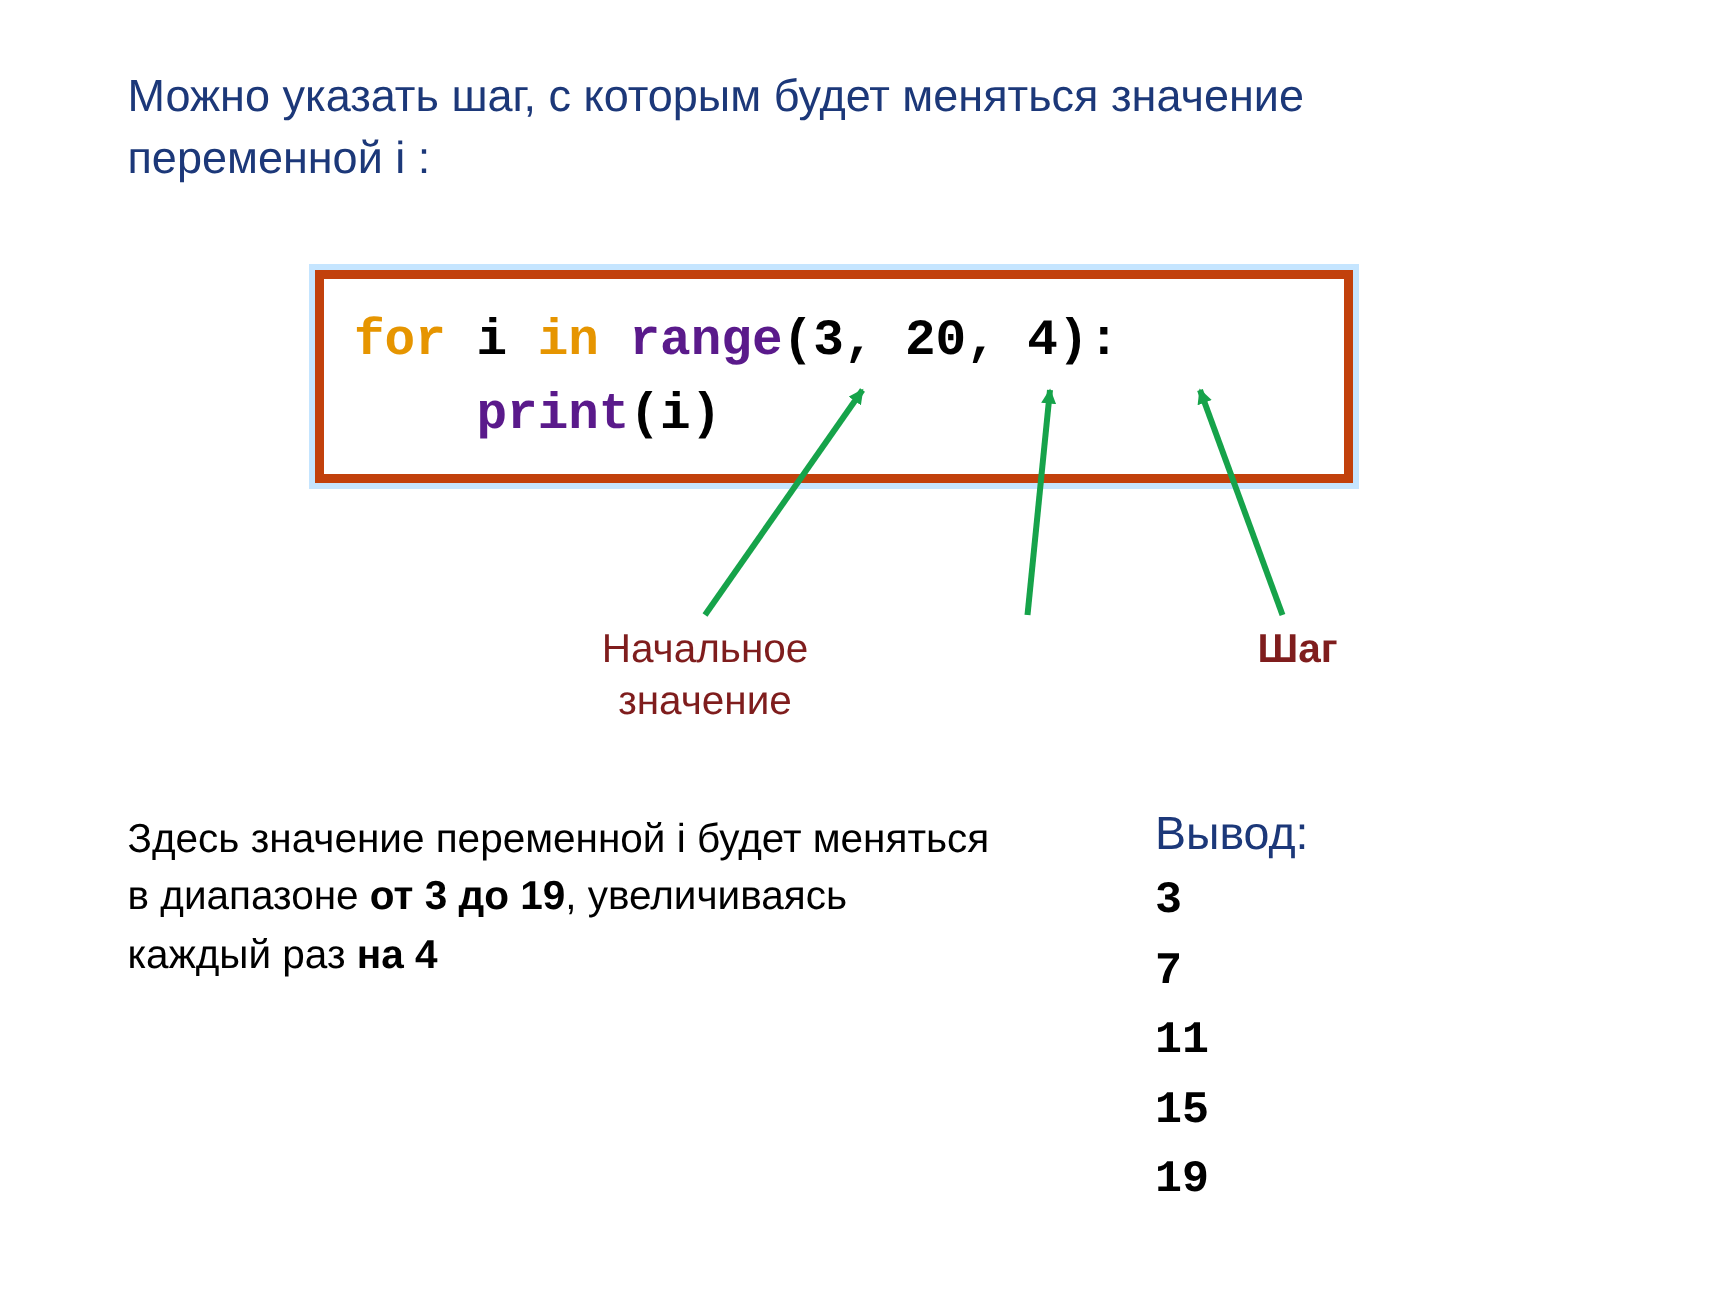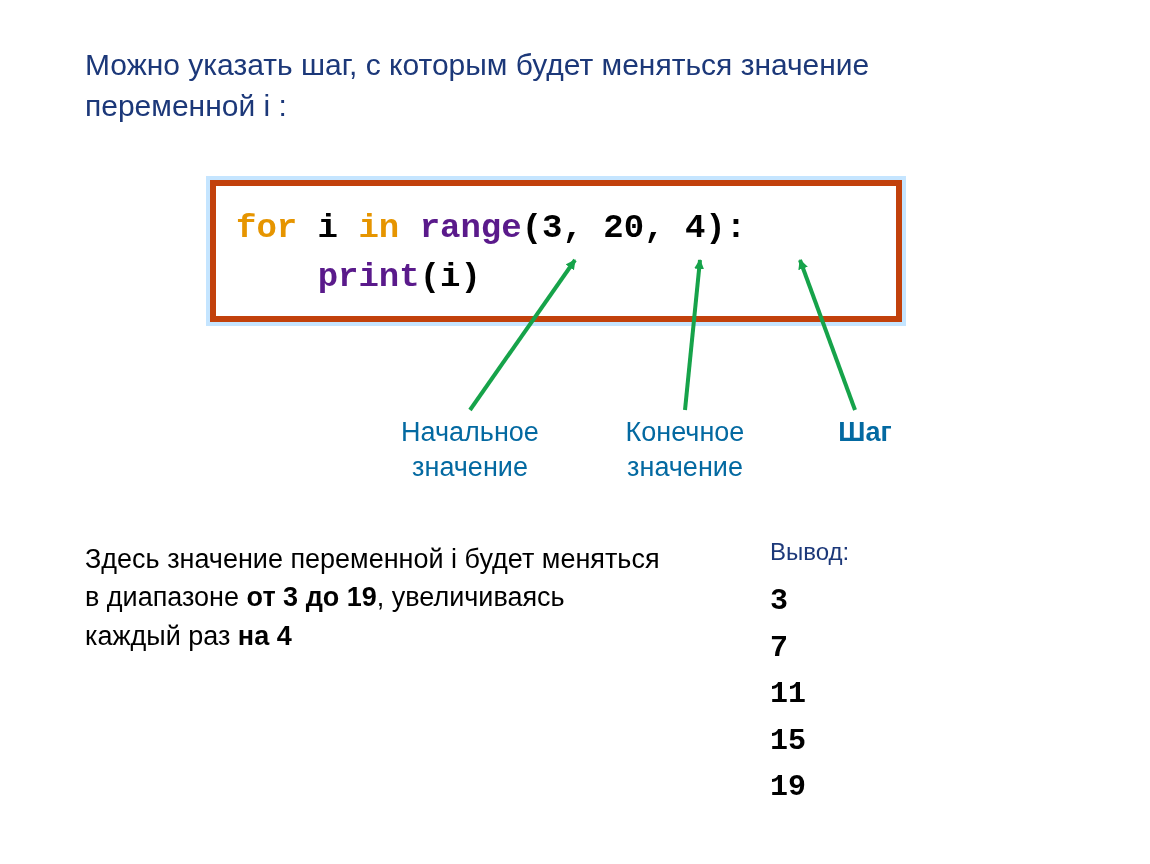--- a/index.html
+++ b/index.html
@@ -5,28 +5,28 @@
   html,body{margin:0;padding:0;width:1150px;height:864px;background:#fff;font-family:Arial,Helvetica,sans-serif;}
   .slide{position:relative;width:1150px;height:864px;}
   .navy{color:#1c3879;}
   .heading{position:absolute;left:85px;top:45px;width:900px;font-size:30px;line-height:1.35;}
   .codebox{position:absolute;left:210px;top:180px;width:680px;height:130px;border:6px solid #c2410c;box-shadow:0 0 0 4px rgba(90,180,255,.35);background:#fff;}
   .code{position:absolute;left:20px;top:18px;font-family:"Courier New",monospace;font-size:34px;font-weight:bold;line-height:1.45;white-space:pre;}
   .kw-or{color:#e69500;}
   .kw-pu{color:#5a1a8b;}
   .paren{color:#000;}
   .id{color:#000;}
-  .label{position:absolute;font-size:27px;color:#0369a1;text-align:center;line-height:1.3;}
+  .label{position:absolute;font-size:27px;color:#7f1d1d;text-align:center;line-height:1.3;}
   .lbl1{left:380px;top:415px;width:180px;}
   .lbl2{left:600px;top:415px;width:170px;}
   .lbl3{left:825px;top:415px;width:80px;font-weight:bold;}
   .svg-arrows{position:absolute;left:0;top:0;pointer-events:none;}
   .explain{position:absolute;left:85px;top:540px;width:580px;font-size:27px;color:#000000;line-height:1.42;}
   .bold{font-weight:bold;}
-  .output-title{position:absolute;left:770px;top:538px;font-size:24px;color:#1c3879;}
+  .output-title{position:absolute;left:770px;top:538px;font-size:31px;color:#1c3879;}
   .output{position:absolute;left:770px;top:578px;font-family:"Courier New",monospace;font-size:30px;font-weight:bold;line-height:1.55;color:#000;white-space:pre;}
 </style>
 </head>
 <body>
 
 <div class="slide">
 
   <div class="heading navy">Можно указать шаг, с которым будет меняться значение переменной i :</div>
 
   <div class="codebox">
@@ -39,21 +39,20 @@
       <marker id="ah" markerWidth="12" markerHeight="12" refX="9" refY="5" orient="auto" markerUnits="userSpaceOnUse">
         <path d="M0,0 L10,5 L0,10 Z" fill="#16a34a"></path>
       </marker>
     </defs>
     <line x1="470" y1="410" x2="575" y2="260" stroke="#16a34a" stroke-width="4" marker-end="url(#ah)"></line>
     <line x1="685" y1="410" x2="700" y2="260" stroke="#16a34a" stroke-width="4" marker-end="url(#ah)"></line>
     <line x1="855" y1="410" x2="800" y2="260" stroke="#16a34a" stroke-width="4" marker-end="url(#ah)"></line>
   </svg>
 
   <div class="label lbl1">Начальное значение</div>
-  <div class="label lbl2">Конечное значение</div>
   <div class="label lbl3">Шаг</div>
 
   <div class="explain">
     <span>Здесь значение переменной i будет меняться в диапазоне </span><span class="bold">от 3 до 19</span><span>, увеличиваясь каждый раз </span><span class="bold">на 4</span>
   </div>
 
   <div class="output-title">Вывод:</div>
   <div class="output">3
 7
 11

